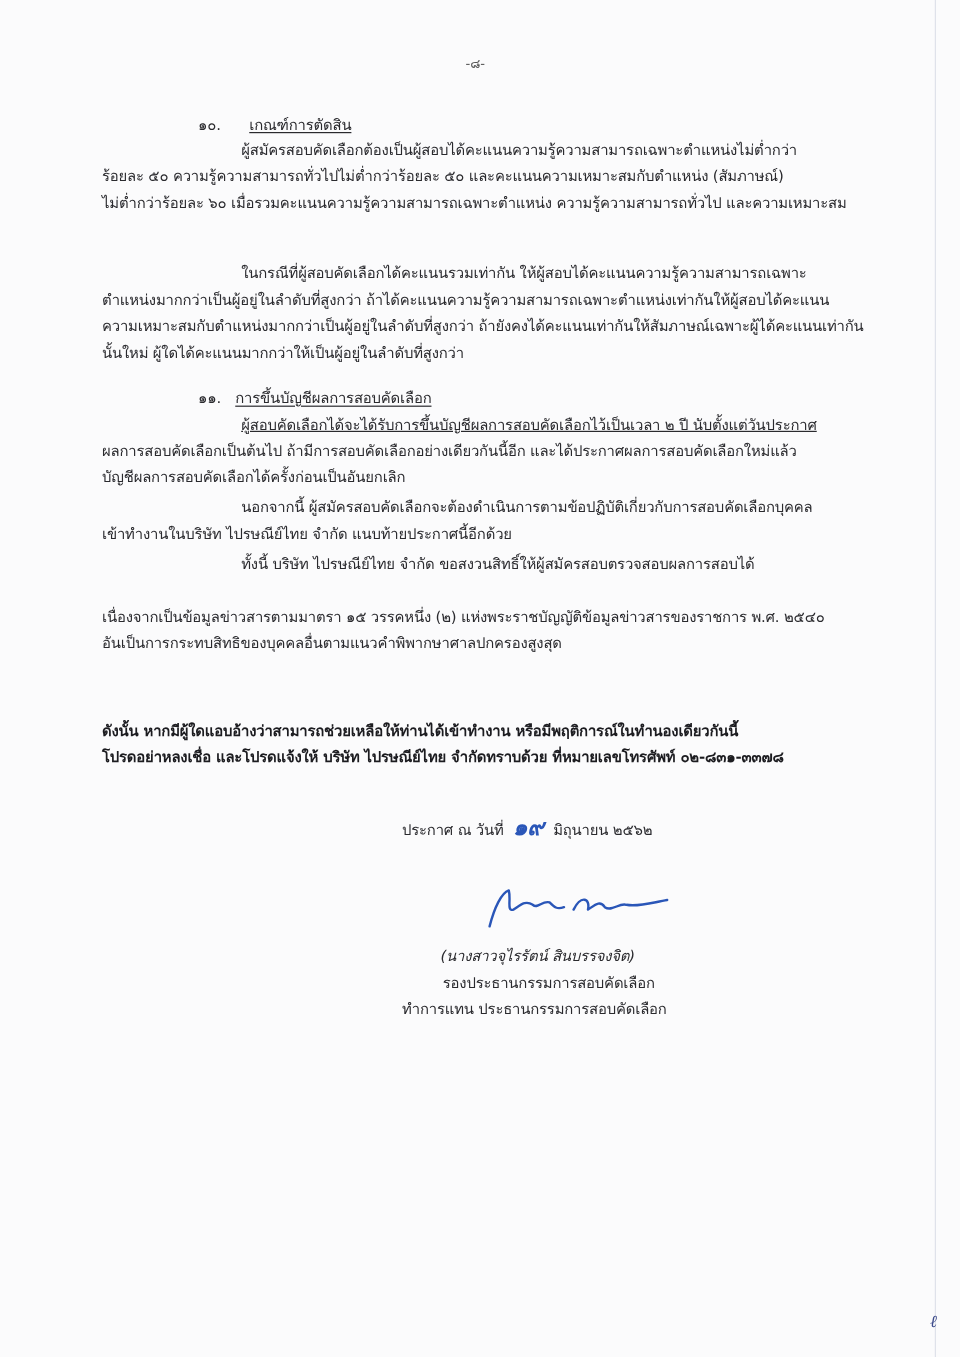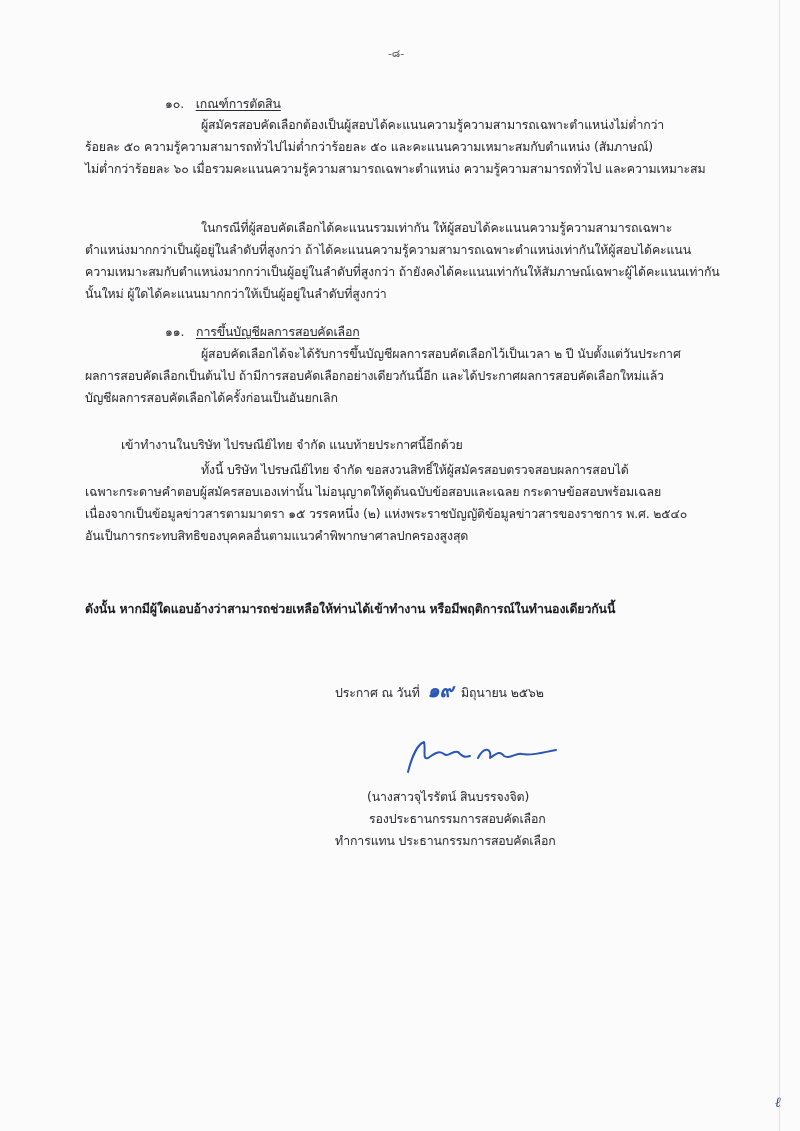--- a/index.html
+++ b/index.html
@@ -37,56 +37,57 @@
 </head>
 <body>
 
 <div class="page">
   <div class="edge-line"></div>
 
   <div class="line page-no">-๘-</div>
 
   <div class="line" style="left:165px; top:96px;">
     <span>๑๐.</span>
-    <span class="u" style="margin-left:8px;">เกณฑ์การตัดสิน</span>
+    <span class="u" style="margin-left:20px;">เกณฑ์การตัดสิน</span>
   </div>
   <div class="line" style="left:201px; top:117px;">ผู้สมัครสอบคัดเลือกต้องเป็นผู้สอบได้คะแนนความรู้ความสามารถเฉพาะตำแหน่งไม่ต่ำกว่า</div>
   <div class="line" style="left:85px; top:139px;">ร้อยละ ๕๐ ความรู้ความสามารถทั่วไปไม่ต่ำกว่าร้อยละ ๕๐ และคะแนนความเหมาะสมกับตำแหน่ง (สัมภาษณ์)</div>
   <div class="line" style="left:85px; top:161px;">ไม่ต่ำกว่าร้อยละ ๖๐ เมื่อรวมคะแนนความรู้ความสามารถเฉพาะตำแหน่ง ความรู้ความสามารถทั่วไป และความเหมาะสม</div>
 
   <div class="line" style="left:201px; top:220px;">ในกรณีที่ผู้สอบคัดเลือกได้คะแนนรวมเท่ากัน ให้ผู้สอบได้คะแนนความรู้ความสามารถเฉพาะ</div>
   <div class="line" style="left:85px; top:242px;">ตำแหน่งมากกว่าเป็นผู้อยู่ในลำดับที่สูงกว่า ถ้าได้คะแนนความรู้ความสามารถเฉพาะตำแหน่งเท่ากันให้ผู้สอบได้คะแนน</div>
   <div class="line" style="left:85px; top:264px;">ความเหมาะสมกับตำแหน่งมากกว่าเป็นผู้อยู่ในลำดับที่สูงกว่า ถ้ายังคงได้คะแนนเท่ากันให้สัมภาษณ์เฉพาะผู้ได้คะแนนเท่ากัน</div>
   <div class="line" style="left:85px; top:286px;">นั้นใหม่ ผู้ใดได้คะแนนมากกว่าให้เป็นผู้อยู่ในลำดับที่สูงกว่า</div>
 
   <div class="line" style="left:165px; top:324px;">
     <span>๑๑.</span>
     <span class="u" style="margin-left:8px;margin-top:28px;">การขึ้นบัญชีผลการสอบคัดเลือก</span>
   </div>
-  <div class="line" style="left:201px; top:346px;">ผู้สอบคัดเลือกได้จะได้รับการขึ้นบัญชีผลการสอบคัดเลือกไว้เป็นเวลา ๒ ปี นับตั้งแต่วันประกาศ</div>
+  <div class="line" style="left:201px; top:346px;text-decoration:underline;">ผู้สอบคัดเลือกได้จะได้รับการขึ้นบัญชีผลการสอบคัดเลือกไว้เป็นเวลา ๒ ปี นับตั้งแต่วันประกาศ</div>
   <div class="line" style="left:85px; top:368px;">ผลการสอบคัดเลือกเป็นต้นไป ถ้ามีการสอบคัดเลือกอย่างเดียวกันนี้อีก และได้ประกาศผลการสอบคัดเลือกใหม่แล้ว</div>
   <div class="line" style="left:85px; top:390px;">บัญชีผลการสอบคัดเลือกได้ครั้งก่อนเป็นอันยกเลิก</div>
 
-  <div class="line" style="left:85px; top:437px;margin-left:36px;">เข้าทำงานในบริษัท ไปรษณีย์ไทย จำกัด แนบท้ายประกาศนี้อีกด้วย</div>
+  <div class="line" style="left:201px; top:415px;">นอกจากนี้ ผู้สมัครสอบคัดเลือกจะต้องดำเนินการตามข้อปฏิบัติเกี่ยวกับการสอบคัดเลือกบุคคล</div>
+  <div class="line" style="left:85px; top:437px;">เข้าทำงานในบริษัท ไปรษณีย์ไทย จำกัด แนบท้ายประกาศนี้อีกด้วย</div>
 
   <div class="line" style="left:201px; top:462px;">ทั้งนี้ บริษัท ไปรษณีย์ไทย จำกัด ขอสงวนสิทธิ์ให้ผู้สมัครสอบตรวจสอบผลการสอบได้</div>
-  <div class="line" style="left:85px; top:484px;">เฉพาะกระดาษคำตอบผู้สมัครสอบเองเท่านั้น ไม่อนุญาตให้ดูต้นฉบับข้อสอบและเฉลย กระดาษข้อสอบพร้อมเฉลย</div>
   <div class="line" style="left:85px; top:506px;">เนื่องจากเป็นข้อมูลข่าวสารตามมาตรา ๑๕ วรรคหนึ่ง (๒) แห่งพระราชบัญญัติข้อมูลข่าวสารของราชการ พ.ศ. ๒๕๔๐</div>
   <div class="line" style="left:85px; top:528px;">อันเป็นการกระทบสิทธิของบุคคลอื่นตามแนวคำพิพากษาศาลปกครองสูงสุด</div>
 
   <div class="line bold" style="left:85px; top:601px;">ดังนั้น หากมีผู้ใดแอบอ้างว่าสามารถช่วยเหลือให้ท่านได้เข้าทำงาน หรือมีพฤติการณ์ในทำนองเดียวกันนี้</div>
+  <div class="line bold" style="left:85px; top:623px;">โปรดอย่าหลงเชื่อ และโปรดแจ้งให้ บริษัท ไปรษณีย์ไทย จำกัดทราบด้วย ที่หมายเลขโทรศัพท์ ๐๒-๘๓๑-๓๓๗๘</div>
 
   <div class="line" style="left:335px; top:682px;">
     <span>ประกาศ ณ วันที่</span>
     <span class="date-num" style="margin:0 4px;">๑๙</span>
     <span>มิถุนายน ๒๕๖๒</span>
   </div>
 
   <svg class="sig-stroke" viewBox="0 0 160 40">
     <path d="M8 36 C 12 20, 18 8, 24 6 C 26 14, 22 24, 28 22 C 34 18, 38 14, 44 18 C 48 22, 52 14, 58 16 C 62 20, 64 22, 70 20 M78 22 C 84 10, 92 12, 90 22 C 96 18, 100 14, 104 20 C 110 24, 116 16, 122 18 C 132 20, 144 16, 156 14" fill="none" stroke="#2a56b8" stroke-width="2" stroke-linecap="round" stroke-linejoin="round"></path>
   </svg>
 
-  <div class="line" style="left:367px; top:789px;">(นางสาวจุไรรัตน์ สินบรรจงจิต)</div>
+  <div class="line" style="left:367px; top:789px;font-style:italic;">(นางสาวจุไรรัตน์ สินบรรจงจิต)</div>
   <div class="line" style="left:369px; top:811px;">รองประธานกรรมการสอบคัดเลือก</div>
   <div class="line" style="left:335px; top:833px;">ทำการแทน ประธานกรรมการสอบคัดเลือก</div>
 
   <div class="corner-mark">ℓ</div>
 </div>
 
 </body></html>

